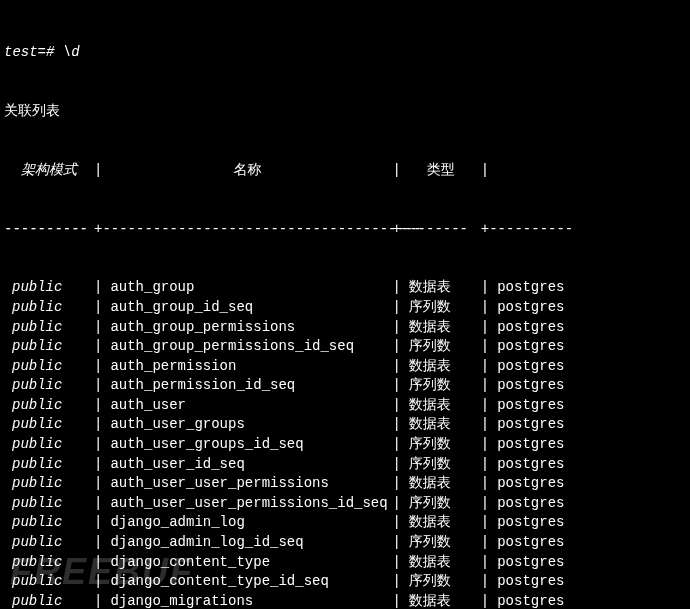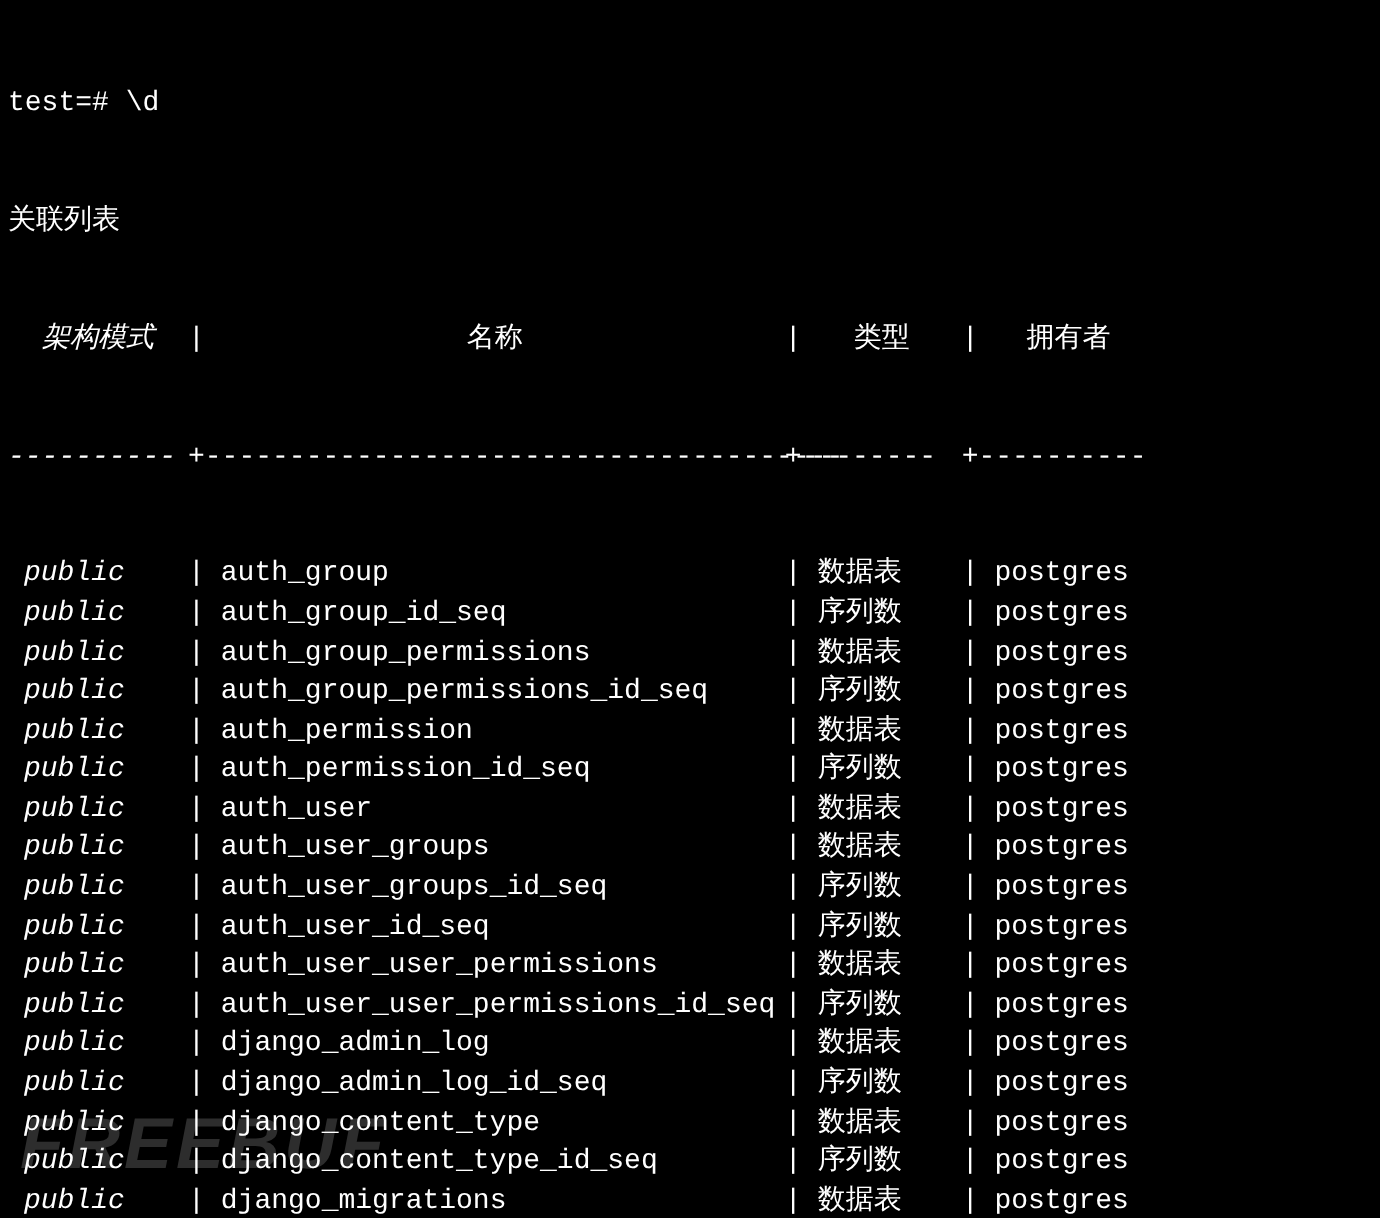--- a/index.html
+++ b/index.html
@@ -17,20 +17,21 @@
       width: 690px;
       height: 609px;
       overflow: hidden;
       position: relative;
     }
     .terminal {
       white-space: pre;
     }
     .prompt-line {
       display: flex;
+      font-style: italic;
     }
     .title-row {
       text-align: left;
     }
     .header-row, .separator-row, .data-row {
       display: flex;
     }
     .col-schema {
       width: 90px;
       padding-left: 8px;
@@ -83,21 +84,21 @@
 <body>
 
 <div class="watermark">FREEBUF</div>
 
 <div class="content terminal">
   <div class="prompt-line">
     <span>test=# </span><span>\d</span>
   </div>
   <div class="title-row">关联列表</div>
   <div class="header-row">
-    <span class="col-schema">架构模式</span><span class="pipe">|</span><span class="col-name">名称</span><span class="pipe">|</span><span class="col-type">类型</span><span class="pipe">|</span><span class="col-owner">拥有者</span>
+    <span class="col-schema">架构模式</span><span class="pipe">|</span><span class="col-name">名称</span><span class="pipe">|</span><span class="col-type">类型</span><span class="pipe">|</span>
   </div>
   <div class="separator-row">
     <span class="col-schema" style="padding-left:0">----------</span><span>+</span><span class="col-name" style="padding-left:0">--------------------------------------</span><span>+</span><span class="col-type" style="padding-left:0">--------</span><span>+</span><span class="col-owner" style="padding-left:0">----------</span>
   </div>
   <div id="table-rows"><div class="data-row"><span class="col-schema">public</span><span class="pipe">|</span><span class="col-name">auth_group</span><span class="pipe">|</span><span class="col-type">数据表</span><span class="pipe">|</span><span class="col-owner">postgres</span></div><div class="data-row"><span class="col-schema">public</span><span class="pipe">|</span><span class="col-name">auth_group_id_seq</span><span class="pipe">|</span><span class="col-type">序列数</span><span class="pipe">|</span><span class="col-owner">postgres</span></div><div class="data-row"><span class="col-schema">public</span><span class="pipe">|</span><span class="col-name">auth_group_permissions</span><span class="pipe">|</span><span class="col-type">数据表</span><span class="pipe">|</span><span class="col-owner">postgres</span></div><div class="data-row"><span class="col-schema">public</span><span class="pipe">|</span><span class="col-name">auth_group_permissions_id_seq</span><span class="pipe">|</span><span class="col-type">序列数</span><span class="pipe">|</span><span class="col-owner">postgres</span></div><div class="data-row"><span class="col-schema">public</span><span class="pipe">|</span><span class="col-name">auth_permission</span><span class="pipe">|</span><span class="col-type">数据表</span><span class="pipe">|</span><span class="col-owner">postgres</span></div><div class="data-row"><span class="col-schema">public</span><span class="pipe">|</span><span class="col-name">auth_permission_id_seq</span><span class="pipe">|</span><span class="col-type">序列数</span><span class="pipe">|</span><span class="col-owner">postgres</span></div><div class="data-row"><span class="col-schema">public</span><span class="pipe">|</span><span class="col-name">auth_user</span><span class="pipe">|</span><span class="col-type">数据表</span><span class="pipe">|</span><span class="col-owner">postgres</span></div><div class="data-row"><span class="col-schema">public</span><span class="pipe">|</span><span class="col-name">auth_user_groups</span><span class="pipe">|</span><span class="col-type">数据表</span><span class="pipe">|</span><span class="col-owner">postgres</span></div><div class="data-row"><span class="col-schema">public</span><span class="pipe">|</span><span class="col-name">auth_user_groups_id_seq</span><span class="pipe">|</span><span class="col-type">序列数</span><span class="pipe">|</span><span class="col-owner">postgres</span></div><div class="data-row"><span class="col-schema">public</span><span class="pipe">|</span><span class="col-name">auth_user_id_seq</span><span class="pipe">|</span><span class="col-type">序列数</span><span class="pipe">|</span><span class="col-owner">postgres</span></div><div class="data-row"><span class="col-schema">public</span><span class="pipe">|</span><span class="col-name">auth_user_user_permissions</span><span class="pipe">|</span><span class="col-type">数据表</span><span class="pipe">|</span><span class="col-owner">postgres</span></div><div class="data-row"><span class="col-schema">public</span><span class="pipe">|</span><span class="col-name">auth_user_user_permissions_id_seq</span><span class="pipe">|</span><span class="col-type">序列数</span><span class="pipe">|</span><span class="col-owner">postgres</span></div><div class="data-row"><span class="col-schema">public</span><span class="pipe">|</span><span class="col-name">django_admin_log</span><span class="pipe">|</span><span class="col-type">数据表</span><span class="pipe">|</span><span class="col-owner">postgres</span></div><div class="data-row"><span class="col-schema">public</span><span class="pipe">|</span><span class="col-name">django_admin_log_id_seq</span><span class="pipe">|</span><span class="col-type">序列数</span><span class="pipe">|</span><span class="col-owner">postgres</span></div><div class="data-row"><span class="col-schema">public</span><span class="pipe">|</span><span class="col-name">django_content_type</span><span class="pipe">|</span><span class="col-type">数据表</span><span class="pipe">|</span><span class="col-owner">postgres</span></div><div class="data-row"><span class="col-schema">public</span><span class="pipe">|</span><span class="col-name">django_content_type_id_seq</span><span class="pipe">|</span><span class="col-type">序列数</span><span class="pipe">|</span><span class="col-owner">postgres</span></div><div class="data-row"><span class="col-schema">public</span><span class="pipe">|</span><span class="col-name">django_migrations</span><span class="pipe">|</span><span class="col-type">数据表</span><span class="pipe">|</span><span class="col-owner">postgres</span></div></div>
   
   
   
   
   

